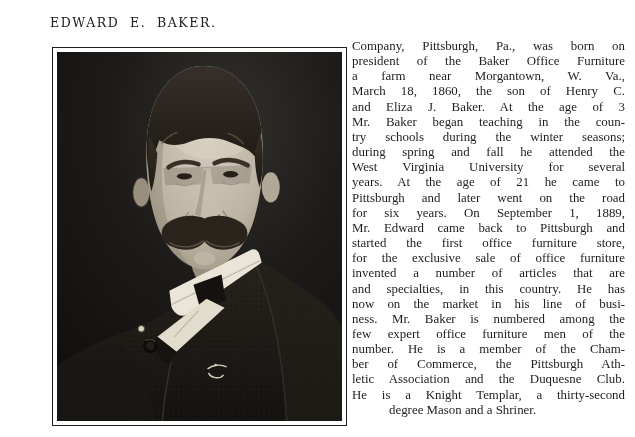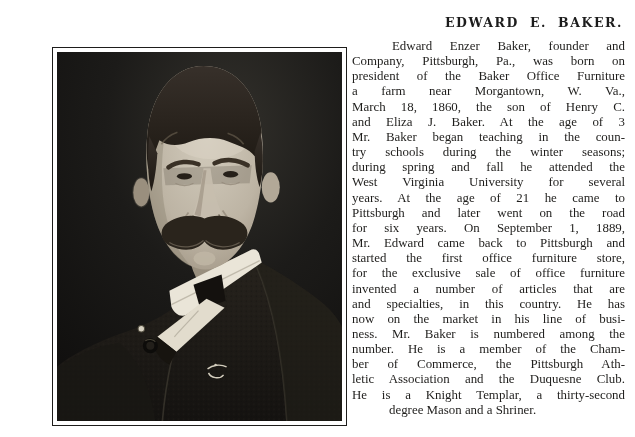--- a/index.html
+++ b/index.html
@@ -7,24 +7,24 @@
     position:relative;
     width:635px;height:437px;
     background:#ffffff;
     font-family:"Liberation Serif","DejaVu Serif",serif;
     overflow:hidden;
   }
   .page-title{
     position:absolute;
     left:50px;right:12px;top:15px;
     margin:0;
-    text-align:right;
+    text-align:left;
     font-family:"DejaVu Serif","Liberation Serif",serif;
     font-size:12.5px;
-    font-weight:bold;
+    font-weight:normal;
     letter-spacing:1.6px;
     word-spacing:5px;
     color:#1c1c1c;
   }
   .portrait-frame{
     position:absolute;
     left:52px;top:47px;
     width:295px;height:379px;
     box-sizing:border-box;
     margin:0;
@@ -150,40 +150,40 @@
 
         <path d="M147,166 C136,161 118,163 108,172 C102,178 103,188 112,193 C126,200 140,198 147,189 C154,198 168,200 182,193 C191,188 192,178 186,172 C176,163 158,161 147,166 Z" fill="#2a241c"></path>
         <path d="M112,190 C124,197 138,195 146,188 M148,188 C158,196 172,196 182,190" stroke="#8c8271" stroke-width="1.2" fill="none" opacity="0.55"></path>
 
         <ellipse cx="147" cy="206" rx="11" ry="7" fill="#bfb6a5" opacity="0.85"></ellipse>
       </g>
     </svg>
   </figure>
 
   <div class="bio">
-      <div class="bio-line first">Edward Enzer Baker, founder and</div>
       <div class="bio-line">Company, Pittsburgh, Pa., was born on</div>
       <div class="bio-line">president of the Baker Office Furniture</div>
       <div class="bio-line">a farm near Morgantown, W. Va.,</div>
       <div class="bio-line">March 18, 1860, the son of Henry C.</div>
       <div class="bio-line">and Eliza J. Baker. At the age of 3</div>
       <div class="bio-line">Mr. Baker began teaching in the coun-</div>
       <div class="bio-line">try schools during the winter seasons;</div>
       <div class="bio-line">during spring and fall he attended the</div>
       <div class="bio-line">West Virginia University for several</div>
       <div class="bio-line">years. At the age of 21 he came to</div>
       <div class="bio-line">Pittsburgh and later went on the road</div>
       <div class="bio-line">for six years. On September 1, 1889,</div>
       <div class="bio-line">Mr. Edward came back to Pittsburgh and</div>
       <div class="bio-line">started the first office furniture store,</div>
       <div class="bio-line">for the exclusive sale of office furniture</div>
       <div class="bio-line">invented a number of articles that are</div>
       <div class="bio-line">and specialties, in this country. He has</div>
       <div class="bio-line">now on the market in his line of busi-</div>
       <div class="bio-line">ness. Mr. Baker is numbered among the</div>
+      <div class="bio-line">few expert office furniture men of the</div>
       <div class="bio-line">number. He is a member of the Cham-</div>
       <div class="bio-line">ber of Commerce, the Pittsburgh Ath-</div>
       <div class="bio-line">letic Association and the Duquesne Club.</div>
       <div class="bio-line">He is a Knight Templar, a thirty-second</div>
       <div class="bio-line last">degree Mason and a Shriner.</div>
     </div>
 
 </div>
 
 </body></html>

